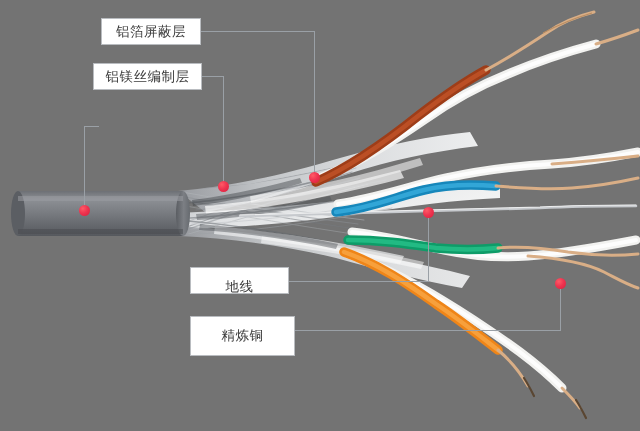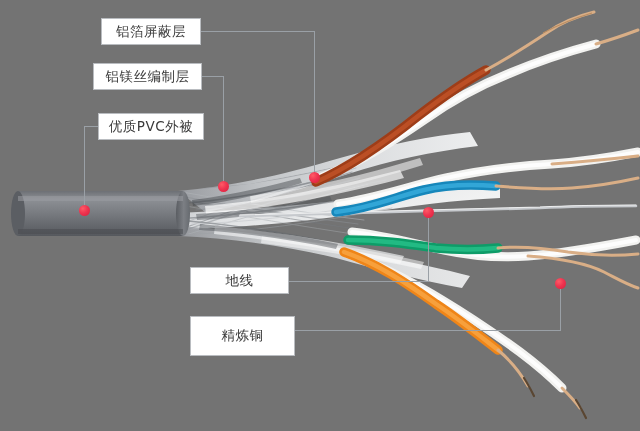--- a/index.html
+++ b/index.html
@@ -208,25 +208,22 @@
   <div class="dot" style="left:560px;top:283px;"></div>
 
   <div class="callout" style="left:101px;top:18px;width:100px;height:27px;">
     <span>铝箔屏蔽层</span>
   </div>
 
   <div class="callout" style="left:93px;top:63px;width:109px;height:27px;justify-content:center;">
     <span>铝镁丝编制层</span>
   </div>
 
-  <div class="callout" style="left:98px;top:113px;width:106px;height:27px;">
-    <span>优质PVC外被</span>
-  </div>
-
-  <div class="callout" style="left:190px;top:267px;width:99px;height:27px;">
+
+  <div class="callout" style="left:190px;top:267px;width:99px;height:27px;align-items:flex-end;">
     <span>地线</span>
   </div>
 
   <div class="callout" style="left:190px;top:316px;width:105px;height:40px;">
     <span>精炼铜</span>
   </div>
 
 </div>
 
 </body></html>

